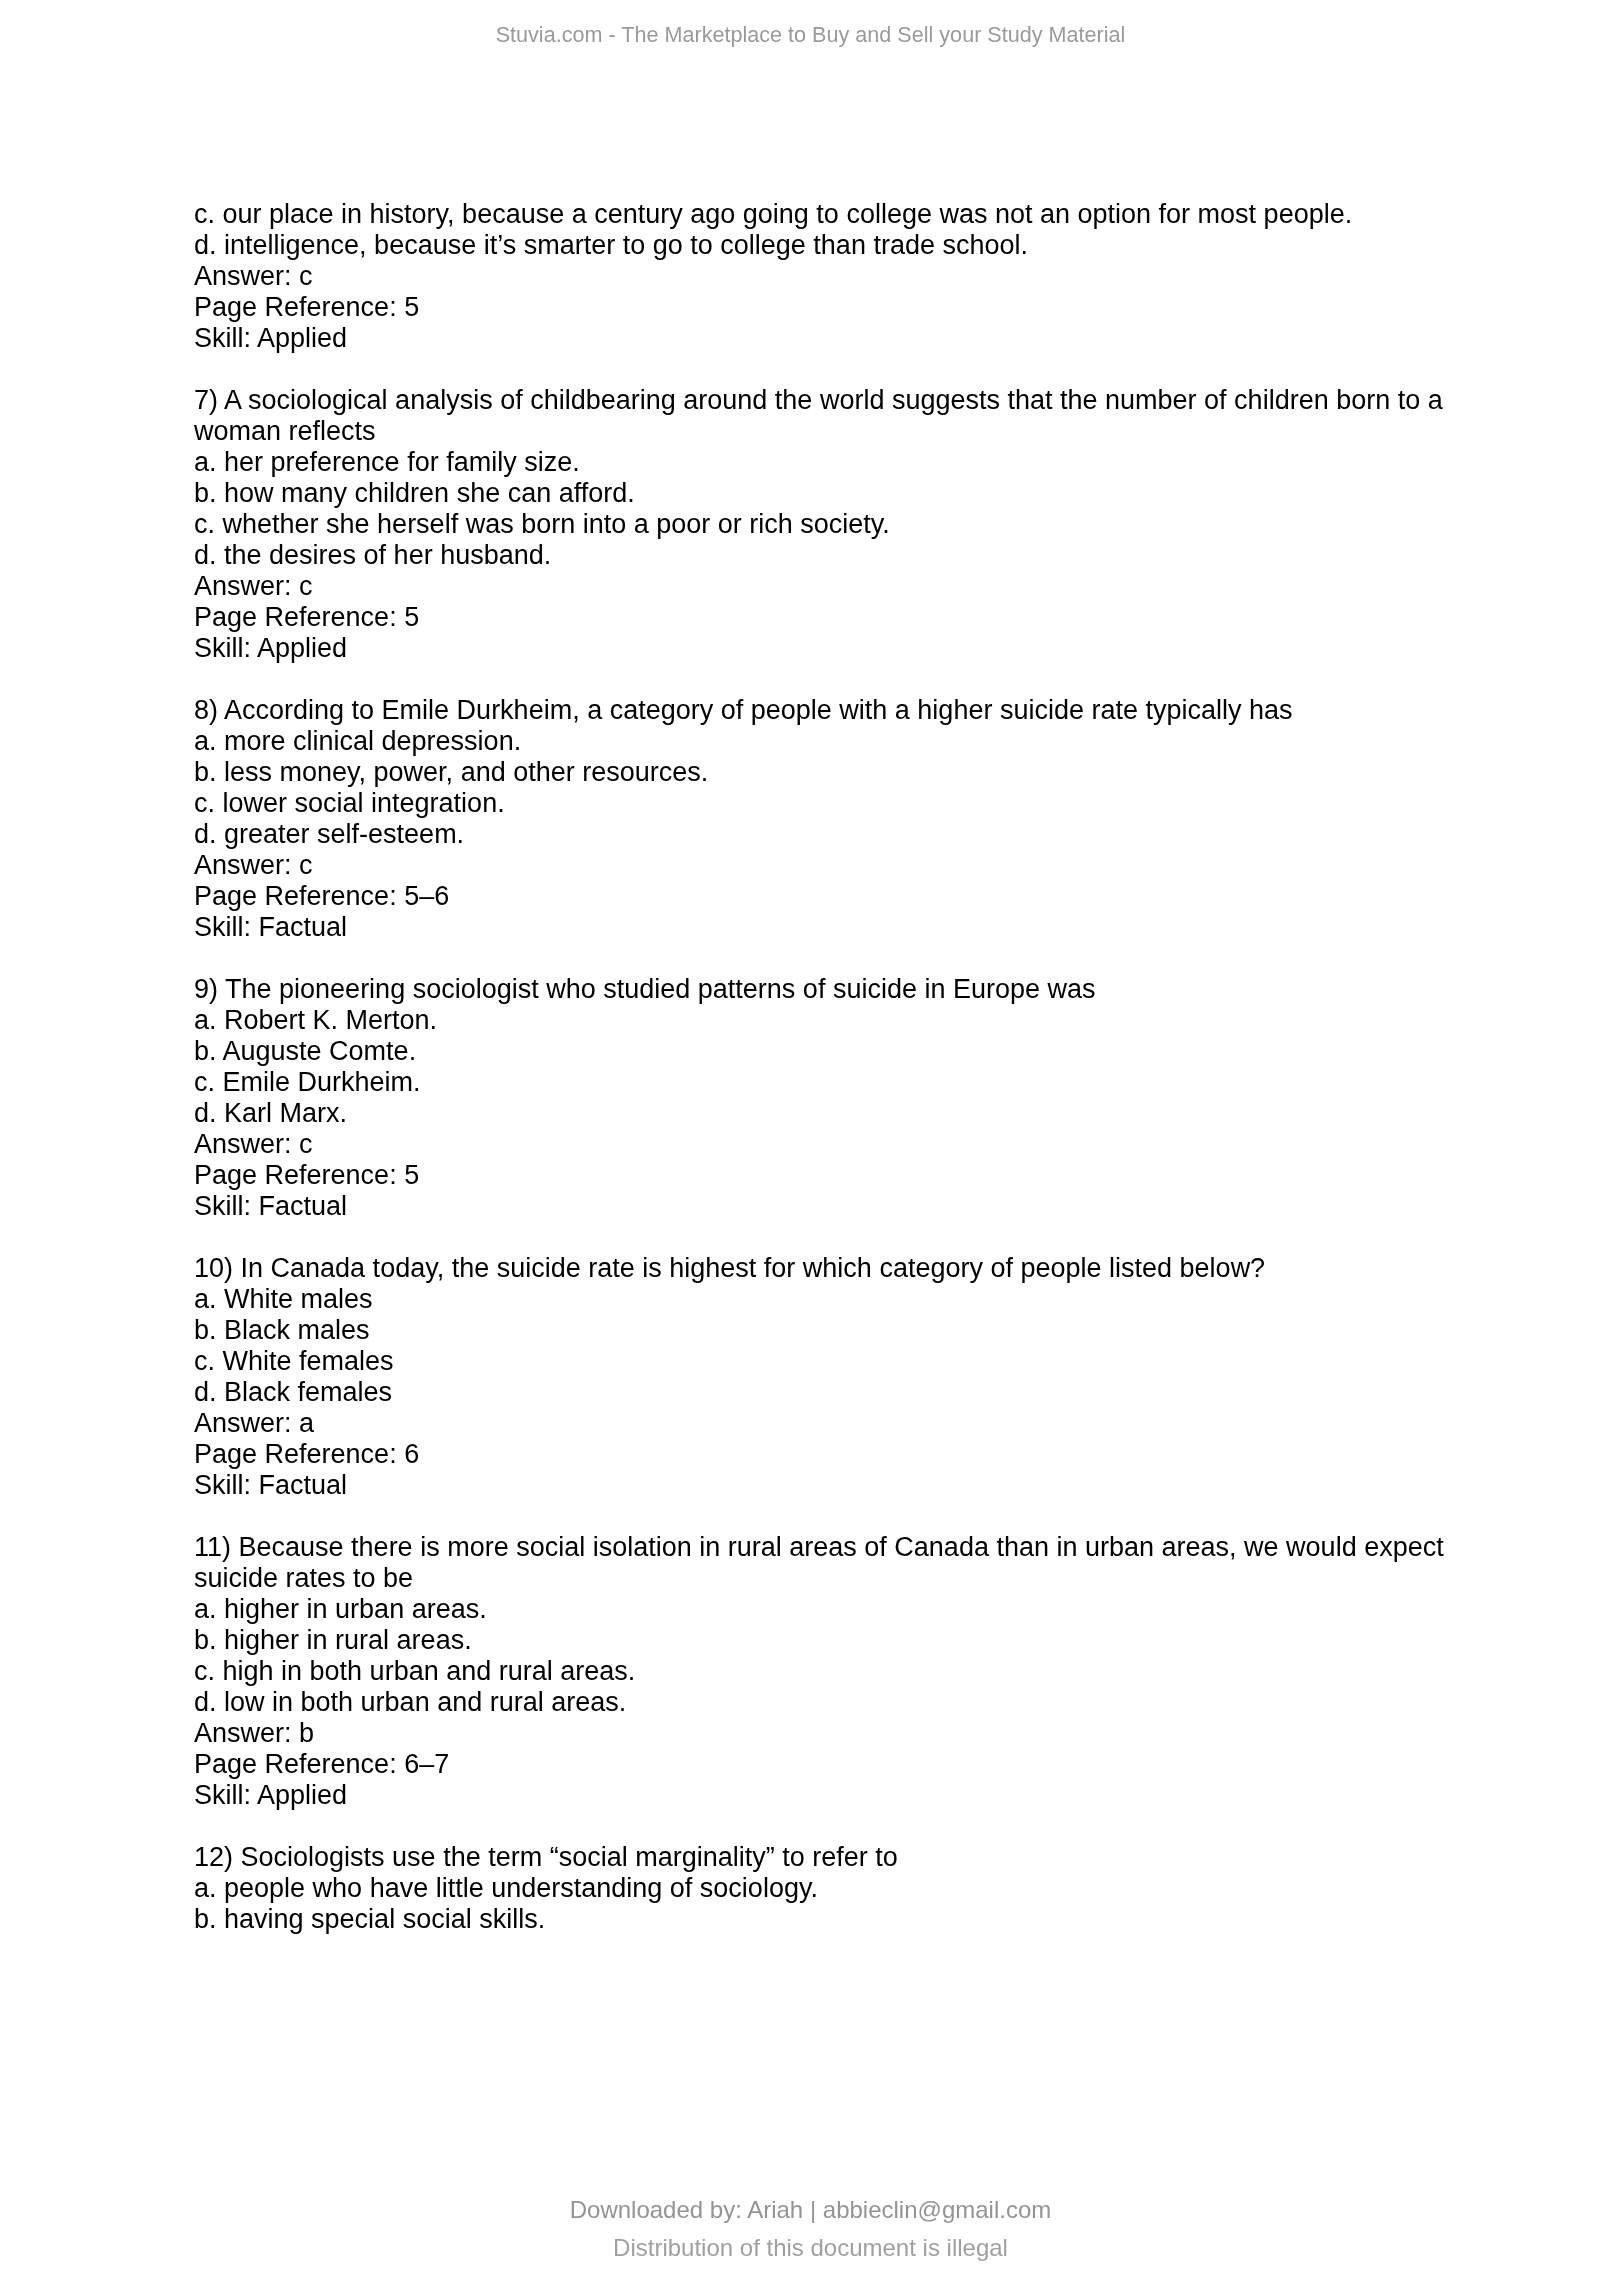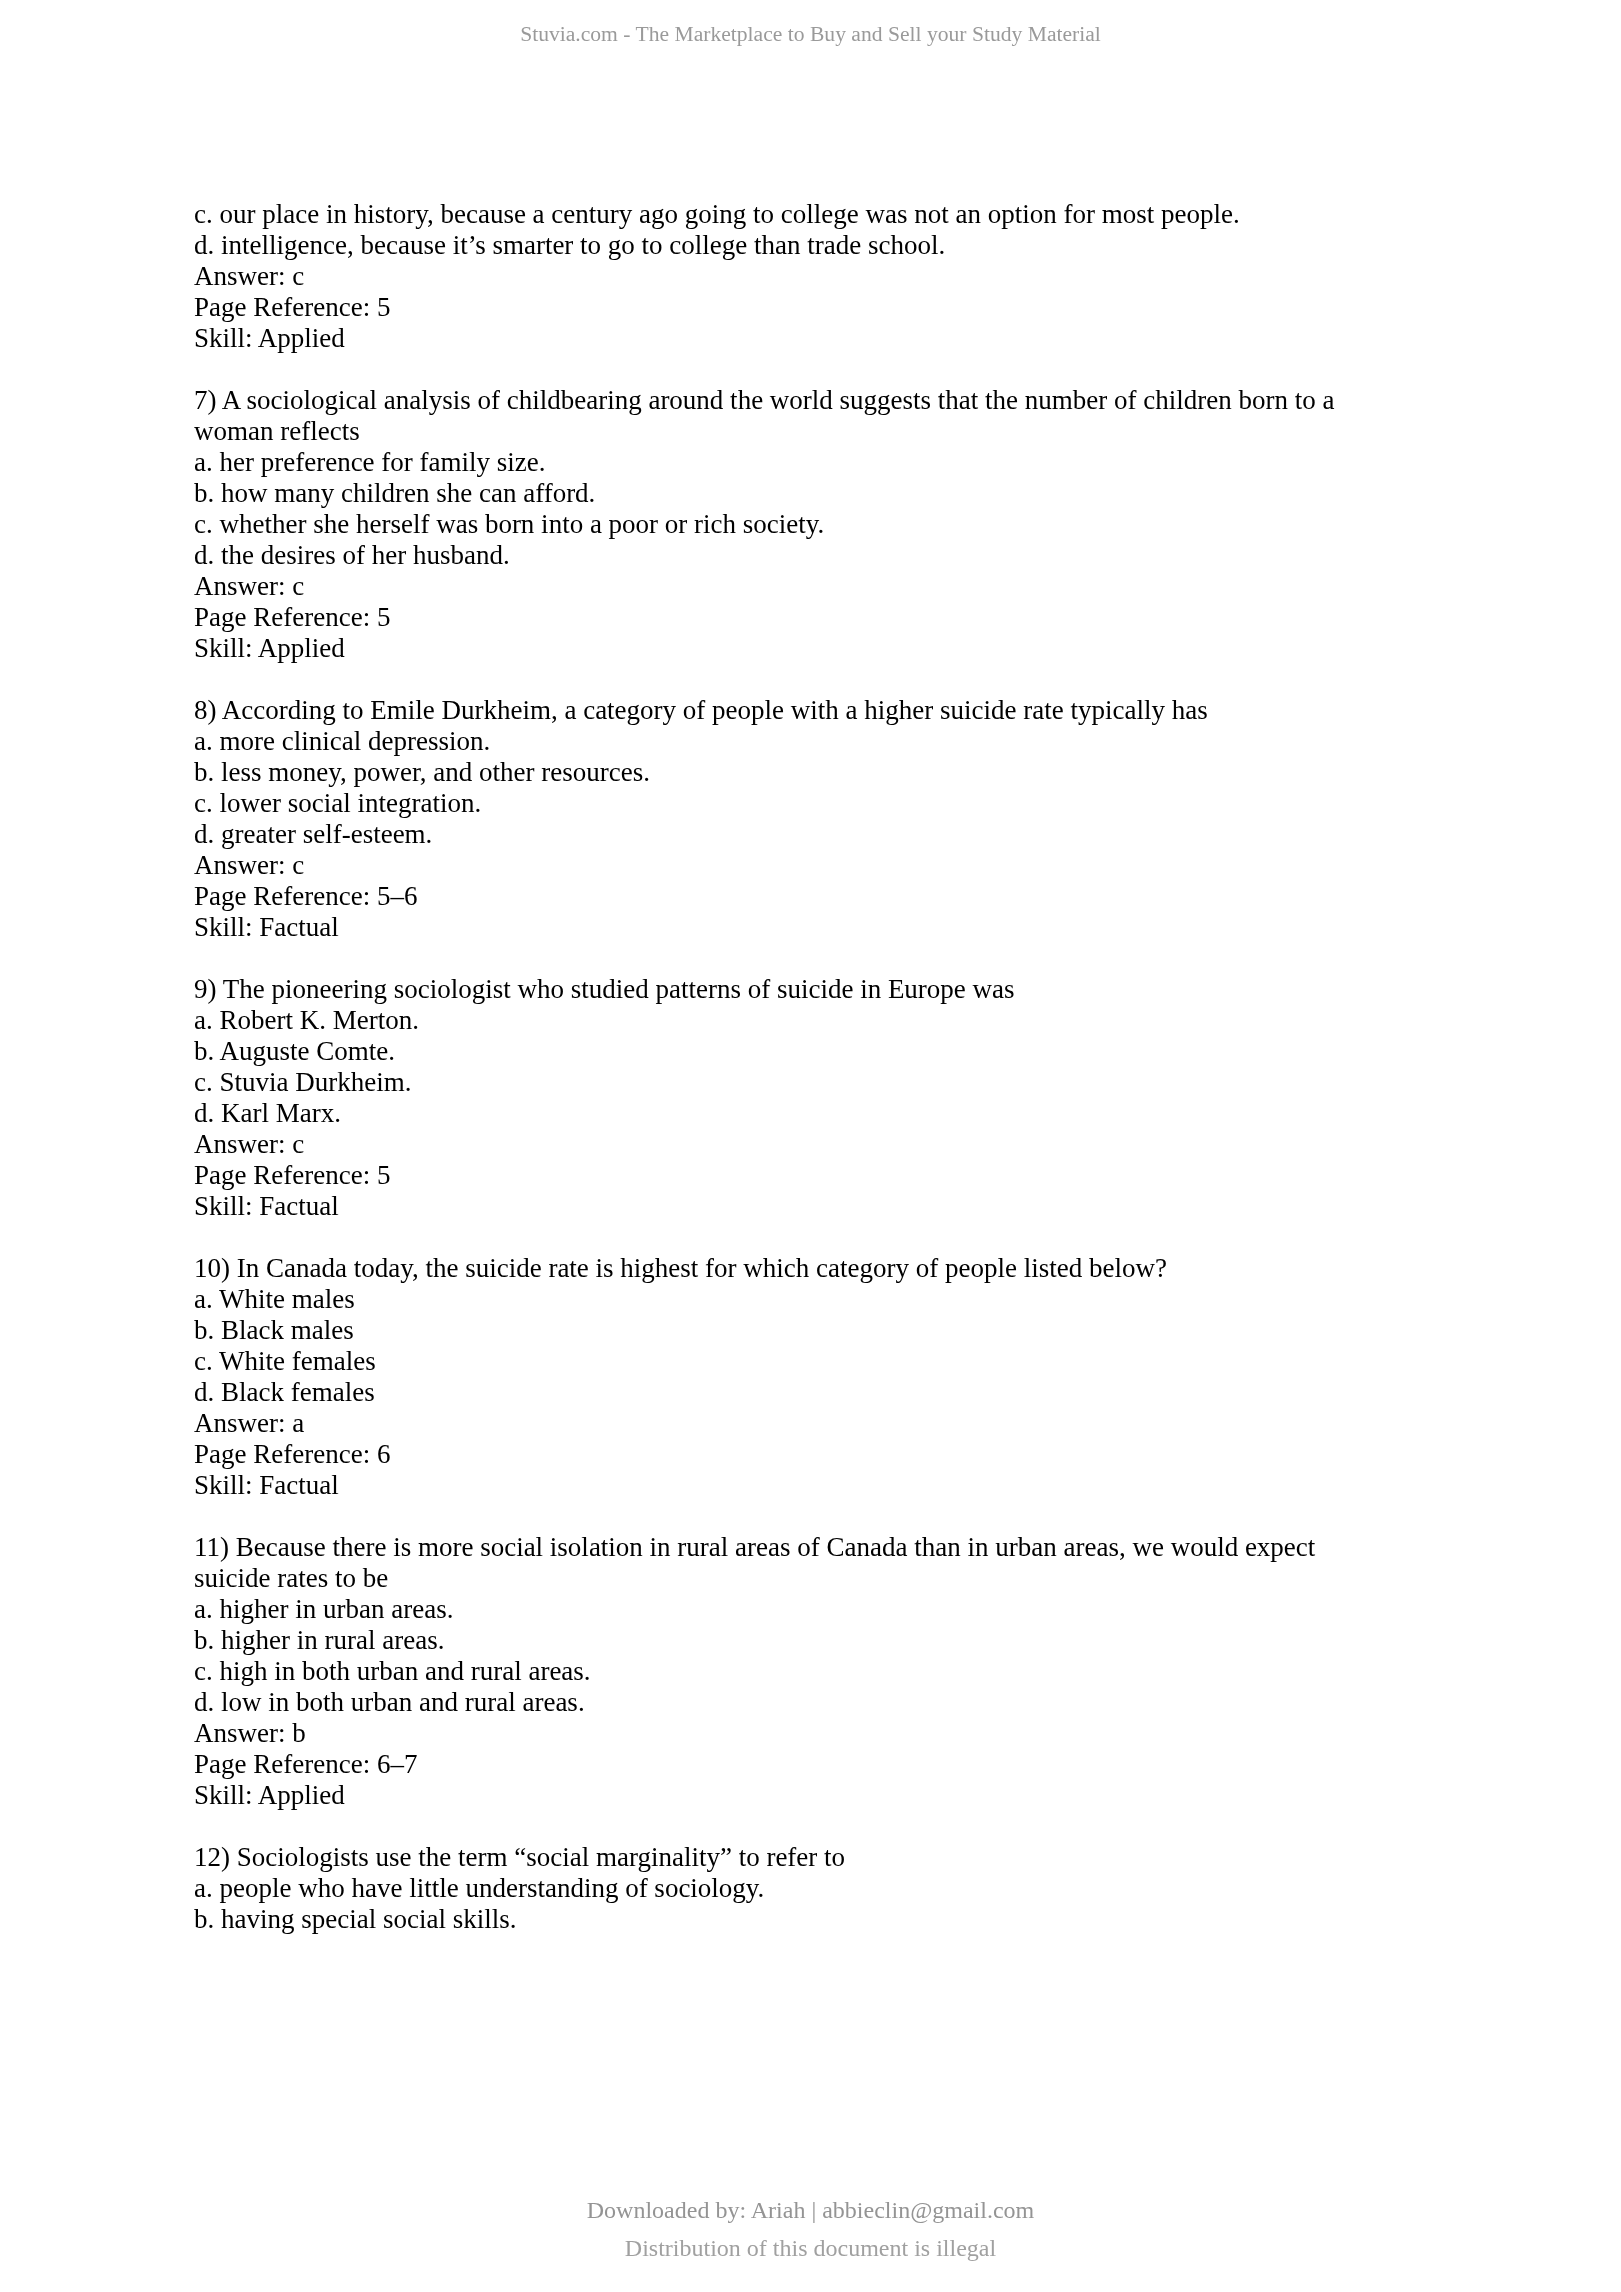--- a/index.html
+++ b/index.html
@@ -6,21 +6,21 @@
     margin: 0;
     padding: 0;
     background: #ffffff;
   }
   .page {
     position: relative;
     width: 1621px;
     height: 2293px;
     background: #ffffff;
     overflow: hidden;
-    font-family: Liberation Serif, serif;
+    font-family: Liberation Sans, sans-serif;
   }
   .doc-header {
     position: absolute;
     top: 21.6px;
     left: 0;
     width: 100%;
     text-align: center;
     font-size: 21.6px;
     line-height: 25.5px;
     color: #9a9a9a;
@@ -95,21 +95,21 @@
         <p class="text-line">c. lower social integration.</p>
         <p class="text-line">d. greater self-esteem.</p>
         <p class="text-line">Answer: c</p>
         <p class="text-line">Page Reference: 5–6</p>
         <p class="text-line">Skill: Factual</p>
       </div>
       <div class="question-block">
         <p class="text-line">9) The pioneering sociologist who studied patterns of suicide in Europe was</p>
         <p class="text-line">a. Robert K. Merton.</p>
         <p class="text-line">b. Auguste Comte.</p>
-        <p class="text-line">c. Stuvia Durkheim.</p>
+        <p class="text-line">c. Emile Durkheim.</p>
         <p class="text-line">d. Karl Marx.</p>
         <p class="text-line">Answer: c</p>
         <p class="text-line">Page Reference: 5</p>
         <p class="text-line">Skill: Factual</p>
       </div>
       <div class="question-block">
         <p class="text-line">10) In Canada today, the suicide rate is highest for which category of people listed below?</p>
         <p class="text-line">a. White males</p>
         <p class="text-line">b. Black males</p>
         <p class="text-line">c. White females</p>

